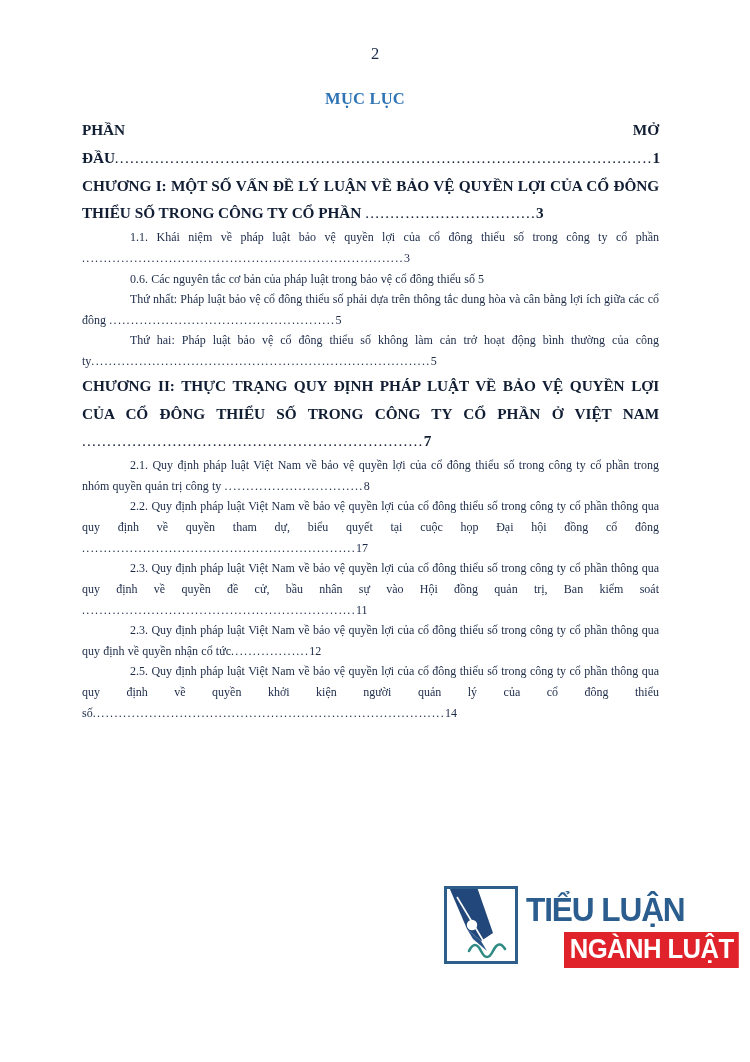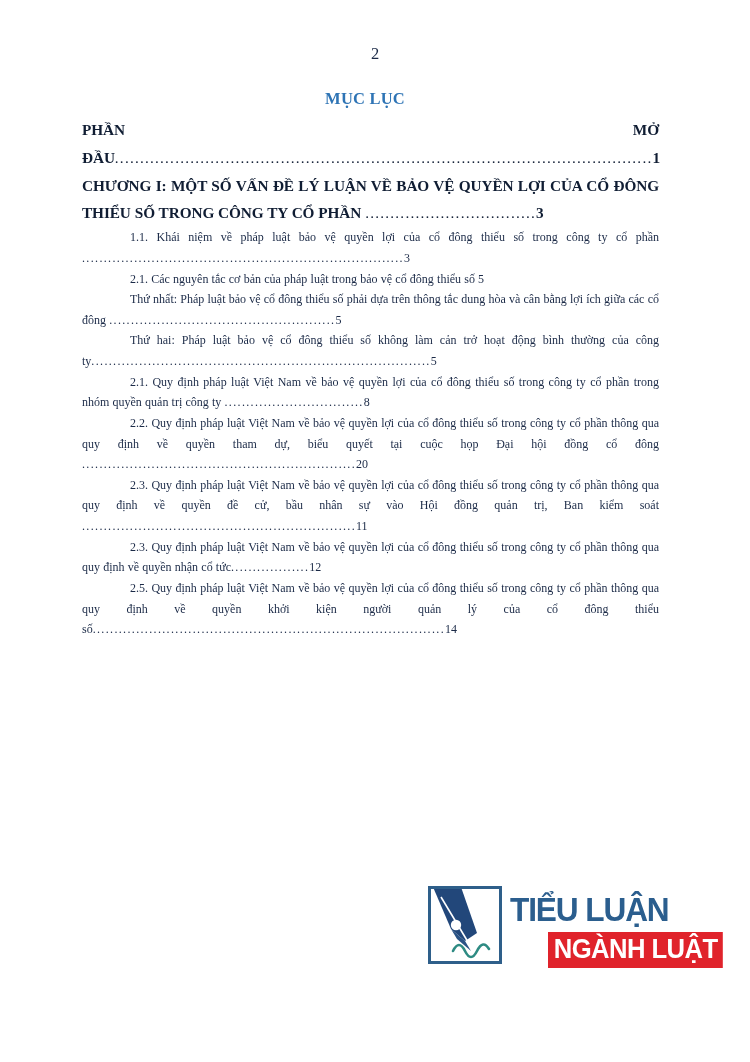--- a/index.html
+++ b/index.html
@@ -90,21 +90,21 @@
     letter-spacing: 1.2px;
   }
 
   .pg {
     font-weight: inherit;
   }
 
   
   .watermark {
     position: absolute;
-    left: 428px;
+    left: 444px;
     top: 886px;
     width: 252px;
     height: 88px;
     pointer-events: none;
   }
 
   .wm-pen-box {
     position: absolute;
     left: 0;
     top: 0;
@@ -158,30 +158,31 @@
   <div class="toc-title">MỤC LỤC</div>
 
   <div class="toc-body">
 
     <p class="entry level-chapter"><span>PHẦN MỞ ĐẦU</span><span class="tail"><span class="leader">...........................................................................................................</span><span class="pg">1</span></span></p>
 
     <p class="entry level-chapter"><span>CHƯƠNG I: MỘT SỐ VẤN ĐỀ LÝ LUẬN VỀ BẢO VỆ QUYỀN LỢI CỦA CỔ ĐÔNG THIỂU SỐ TRONG CÔNG TY CỔ PHẦN </span><span class="tail"><span class="leader">..................................</span><span class="pg">3</span></span></p>
 
     <p class="entry level-sub"><span>1.1. Khái niệm về pháp luật bảo vệ quyền lợi của cổ đông thiểu số trong công ty cổ phần </span><span class="tail"><span class="leader">..........................................................................</span><span class="pg">3</span></span></p>
 
-    <p class="entry level-sub"><span>2.1. Các nguyên tắc cơ bản của pháp luật trong bảo vệ cổ đông thiểu số 5</span><span class="tail"><span class="leader"></span><span class="pg"></span></span></p>
+    <p class="entry level-sub"><span>0.6. Các nguyên tắc cơ bản của pháp luật trong bảo vệ cổ đông thiểu số 5</span><span class="tail"><span class="leader"></span><span class="pg"></span></span></p>
 
     <p class="entry level-sub"><span>Thứ nhất: Pháp luật bảo vệ cổ đông thiểu số phải dựa trên thông tắc dung hòa và cân bằng lợi ích giữa các cổ đông </span><span class="tail"><span class="leader">....................................................</span><span class="pg">5</span></span></p>
 
     <p class="entry level-sub"><span>Thứ hai: Pháp luật bảo vệ cổ đông thiểu số không làm cản trở hoạt động bình thường của công ty</span><span class="tail"><span class="leader">..............................................................................</span><span class="pg">5</span></span></p>
 
+    <p class="entry level-chapter"><span>CHƯƠNG II: THỰC TRẠNG QUY ĐỊNH PHÁP LUẬT VỀ BẢO VỆ QUYỀN LỢI CỦA CỔ ĐÔNG THIỂU SỐ TRONG CÔNG TY CỔ PHẦN Ở VIỆT NAM </span><span class="tail"><span class="leader">....................................................................</span><span class="pg">7</span></span></p>
 
     <p class="entry level-sub"><span>2.1. Quy định pháp luật Việt Nam về bảo vệ quyền lợi của cổ đông thiểu số trong công ty cổ phần trong nhóm quyền quản trị công ty </span><span class="tail"><span class="leader">................................</span><span class="pg">8</span></span></p>
 
-    <p class="entry level-sub"><span>2.2. Quy định pháp luật Việt Nam về bảo vệ quyền lợi của cổ đông thiểu số trong công ty cổ phần thông qua quy định về quyền tham dự, biểu quyết tại cuộc họp Đại hội đồng cổ đông </span><span class="tail"><span class="leader">...............................................................</span><span class="pg">20</span></span></p>
+    <p class="entry level-sub"><span>2.2. Quy định pháp luật Việt Nam về bảo vệ quyền lợi của cổ đông thiểu số trong công ty cổ phần thông qua quy định về quyền tham dự, biểu quyết tại cuộc họp Đại hội đồng cổ đông </span><span class="tail"><span class="leader">...............................................................</span><span class="pg">17</span></span></p>
 
     <p class="entry level-sub"><span>2.3. Quy định pháp luật Việt Nam về bảo vệ quyền lợi của cổ đông thiểu số trong công ty cổ phần thông qua quy định về quyền đề cử, bầu nhân sự vào Hội đồng quản trị, Ban kiểm soát </span><span class="tail"><span class="leader">...............................................................</span><span class="pg">11</span></span></p>
 
     <p class="entry level-sub"><span>2.3. Quy định pháp luật Việt Nam về bảo vệ quyền lợi của cổ đông thiểu số trong công ty cổ phần thông qua quy định về quyền nhận cổ tức</span><span class="tail"><span class="leader">..................</span><span class="pg">12</span></span></p>
 
 
     <p class="entry level-sub"><span>2.5. Quy định pháp luật Việt Nam về bảo vệ quyền lợi của cổ đông thiểu số trong công ty cổ phần thông qua quy định về quyền khởi kiện người quản lý của cổ đông thiểu số</span><span class="tail"><span class="leader">.................................................................................</span><span class="pg">14</span></span></p>
 
   </div>
 

